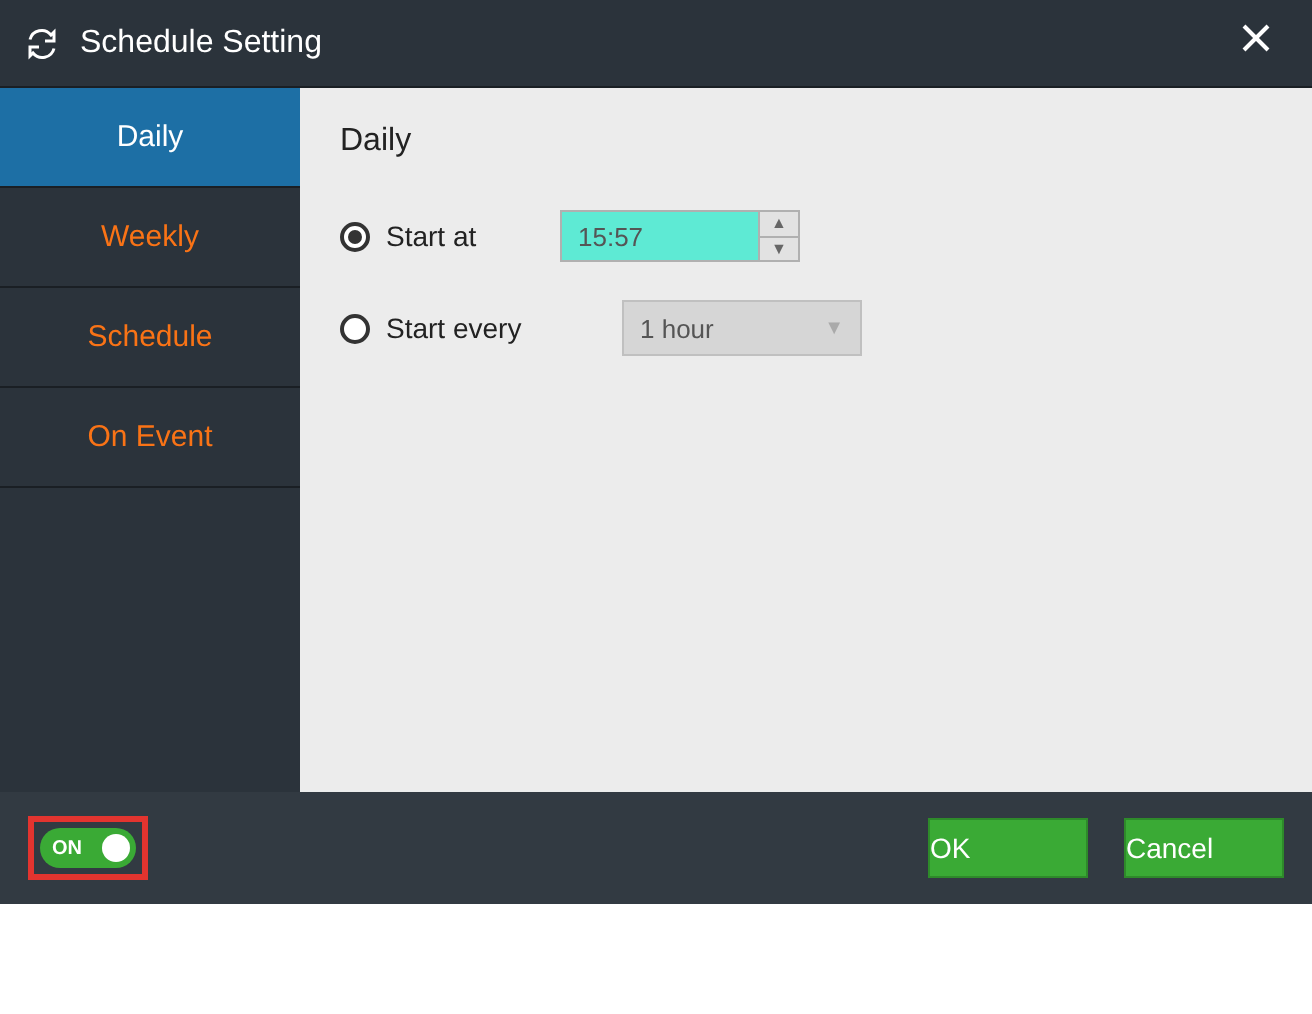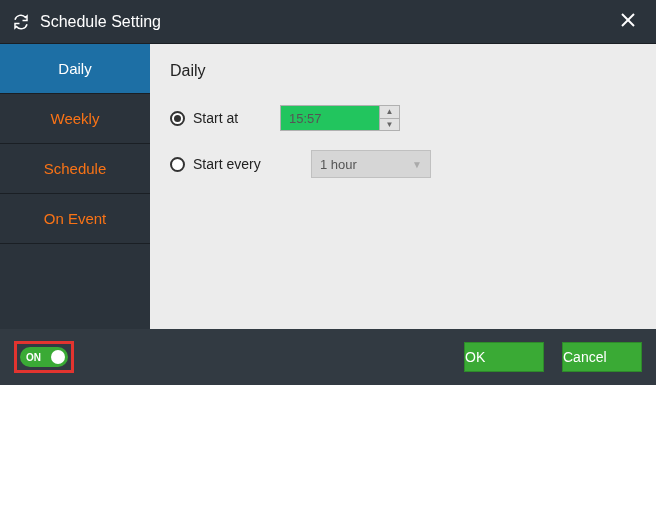--- a/index.html
+++ b/index.html
@@ -1,19 +1,19 @@
 <!DOCTYPE html>
 <html><head>
 <meta charset="utf-8">
 <style>
   * { box-sizing: border-box; margin: 0; padding: 0; font-family: Arial, sans-serif; }
   body { background: #fff; }
   .window {
     width: 656px;
-    height: 385px;
+    height: 452px;
     background: #2b333b;
     display: flex;
     flex-direction: column;
     position: relative;
   }
   .titlebar {
     height: 44px;
     background: #2b333b;
     display: flex;
     align-items: center;
@@ -75,21 +75,21 @@
     display: flex; align-items: center; justify-content: center;
     background: #fff;
   }
   .radio.checked::after {
     content: ""; width: 7px; height: 7px; border-radius: 50%; background: #333;
   }
   .radio-label { font-size: 14px; }
   .time-input {
     display: flex;
     border: 1px solid #b0b0b0;
-    background: #22c55e;
+    background: #5eead4;
     height: 26px;
     width: 120px;
   }
   .time-input .val {
     flex: 1;
     padding: 0 8px;
     font-size: 13px;
     color: #555;
     display: flex;
     align-items: center;

